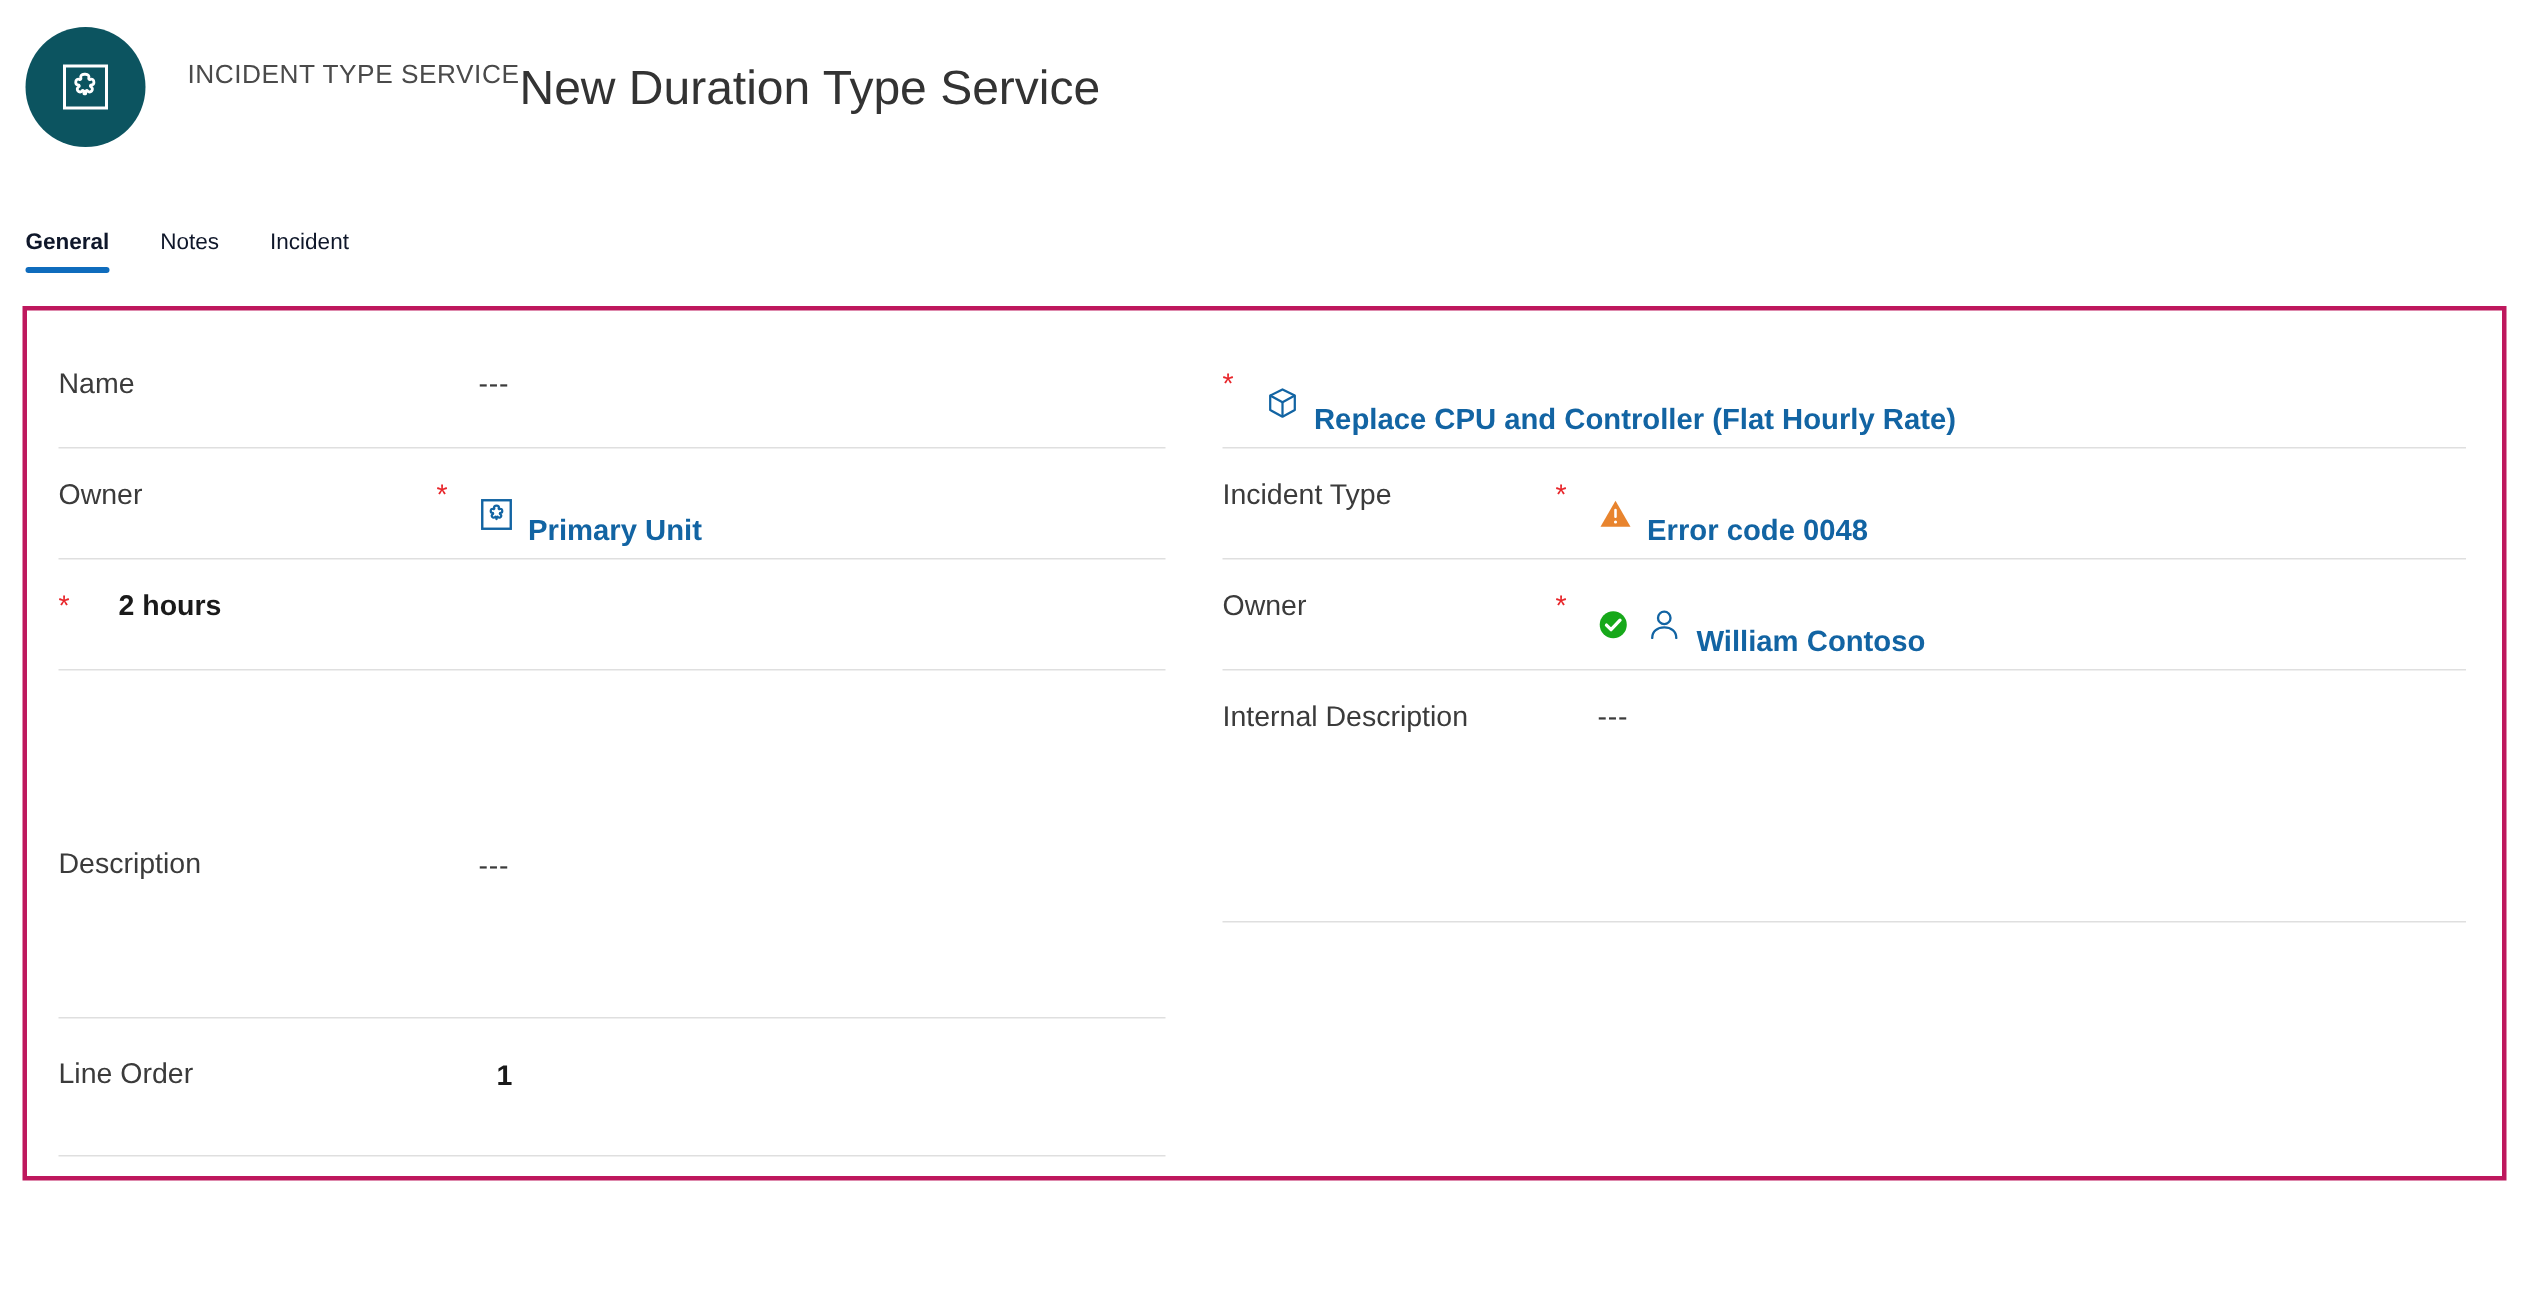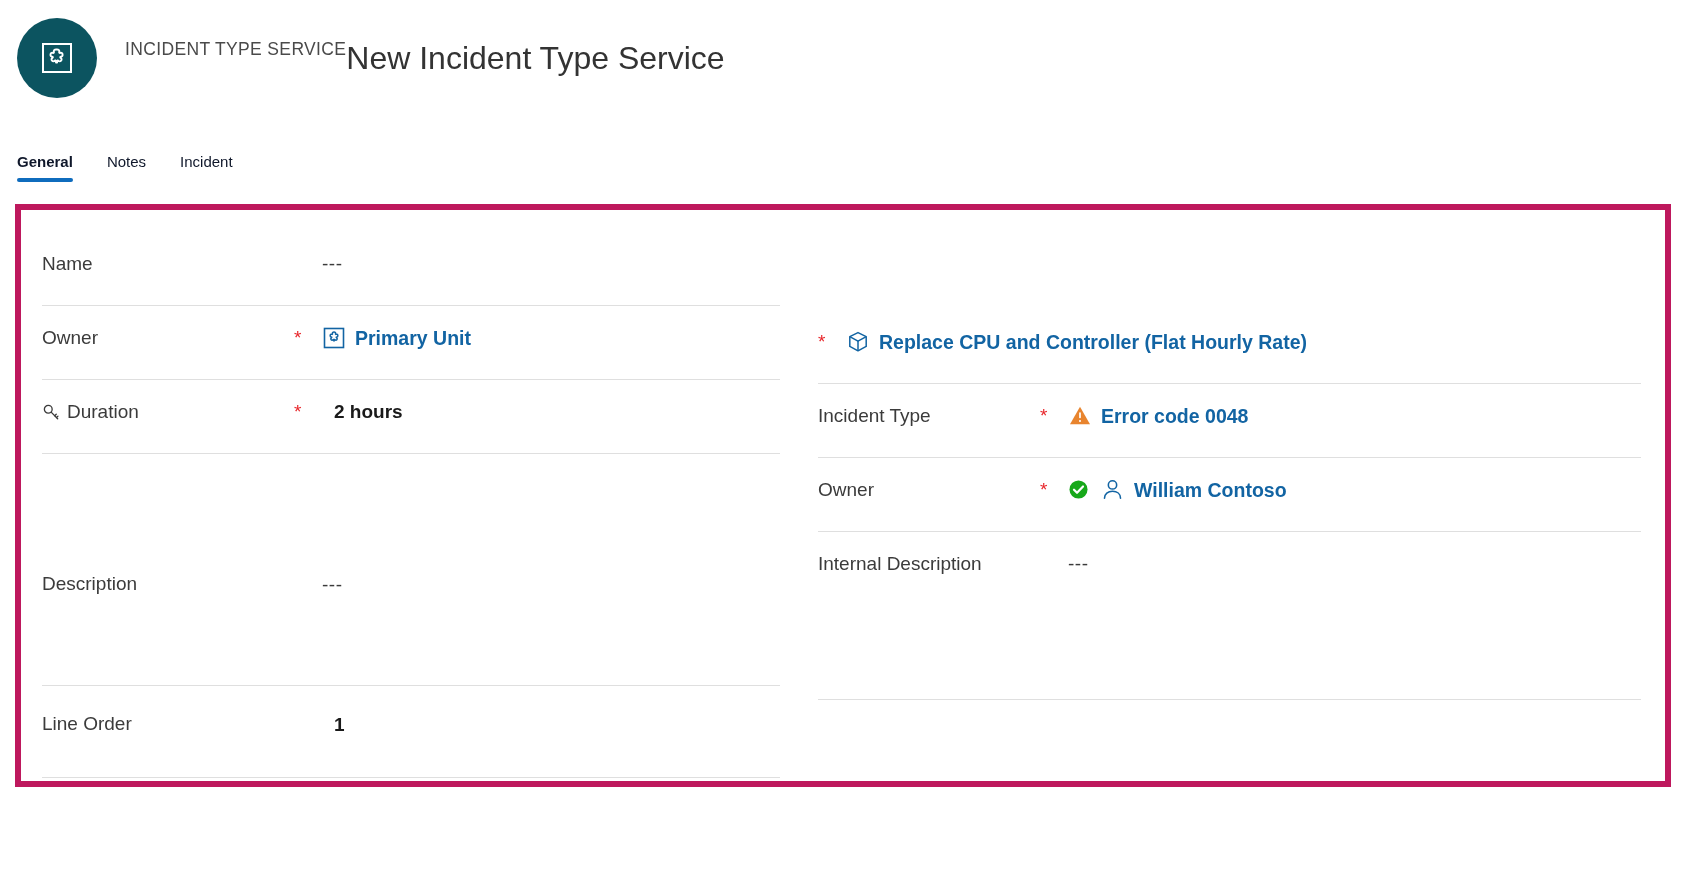--- a/index.html
+++ b/index.html
@@ -85,26 +85,25 @@
     right: 0;
     bottom: 0;
     height: 4px;
     background: #0f6cbd;
     border-radius: 2px;
   }
 
   
   .form-card {
     margin: 22px 15px 0 15px;
-    border: 6px solid #be185d;
+    border: 3px solid #be185d;
     background: #ffffff;
     height: 583px;
     display: flex;
     padding: 0;
-    align-items: center;
   }
   .col {
     padding-top: 18px;
     position: relative;
   }
   .col-left {
     width: 775px;
     padding-left: 21px;
     padding-right: 16px;
   }
@@ -167,20 +166,21 @@
     font-size: 19px;
   }
   .field-value.bold { font-weight: 700; margin-left: 12px; }
   .lookup-link {
     color: #1264a3;
     font-weight: 700;
     font-size: 19.5px;
     text-decoration: none;
     cursor: pointer;
     white-space: nowrap;
+    margin-top: 23px;
   }
 
   .icon { display: inline-flex; align-items: center; flex: 0 0 auto; }
   .icon svg { display: block; }
 
   
   .row-description { min-height: 232px; align-items: flex-start; }
   .row-description .field-label { padding-top: 100px; }
   .row-description .field-value { padding-top: 100px; }
   .row-lineorder { min-height: 92px; }
@@ -197,21 +197,21 @@
     <div class="entity-avatar">
       <span class="icon">
         <svg width="40" height="40" viewBox="0 0 40 40" aria-hidden="true">
           <rect x="6" y="6" width="28" height="28" fill="none" stroke="#ffffff" stroke-width="2"></rect>
           <path d="M20 11.5 c1.8 0 2.6 1.1 2.2 2.4 -0.25 0.8 0.35 1.3 1.0 1.0 1.2-0.55 2.4 0.25 2.4 1.9 0 1.1-0.7 1.8-1.6 1.8 -0.9 0-1.0 0.9-0.3 1.3 1.0 0.6 1.2 1.9 0.4 2.8 -0.8 0.9-2.0 0.8-2.6 0.0 -0.5-0.65-1.4-0.35-1.4 0.5 l0 1.3 -1.1 0 0-1.3 c0-0.85-0.9-1.15-1.4-0.5 -0.6 0.8-1.8 0.9-2.6 0.0 -0.8-0.9-0.6-2.2 0.4-2.8 0.7-0.4 0.6-1.3-0.3-1.3 -0.9 0-1.6-0.7-1.6-1.8 0-1.65 1.2-2.45 2.4-1.9 0.65 0.3 1.25-0.2 1.0-1.0 -0.4-1.3 0.4-2.4 2.2-2.4 z" fill="none" stroke="#ffffff" stroke-width="1.9" stroke-linejoin="round"></path>
         </svg>
       </span>
     </div>
     <div class="header-text">
       <div class="entity-kicker">INCIDENT TYPE SERVICE</div>
-      <div class="record-title">New Incident Type Service</div>
+      <div class="record-title">New Duration Type Service</div>
     </div>
   </div>
 
   <div class="tabs">
     <div class="tab active">General</div>
     <div class="tab">Notes</div>
     <div class="tab">Incident</div>
   </div>
 
   <div class="form-card">
@@ -232,30 +232,20 @@
             <svg width="24" height="24" viewBox="0 0 24 24" aria-hidden="true">
               <rect x="2.5" y="2.5" width="19" height="19" fill="none" stroke="#1264a3" stroke-width="1.6"></rect>
               <path d="M12 6 c1.25 0 1.8 0.75 1.5 1.65 -0.17 0.55 0.24 0.9 0.7 0.7 0.84-0.38 1.65 0.17 1.65 1.3 0 0.76-0.48 1.24-1.1 1.24 -0.62 0-0.69 0.62-0.2 0.9 0.7 0.4 0.83 1.3 0.28 1.92 -0.55 0.62-1.38 0.55-1.8 0.0 -0.35-0.45-0.96-0.24-0.96 0.34 l0 0.95 -0.14 0 0-0.95 c0-0.58-0.62-0.79-0.96-0.34 -0.42 0.55-1.25 0.62-1.8 0.0 -0.55-0.62-0.42-1.52 0.28-1.92 0.48-0.28 0.42-0.9-0.2-0.9 -0.62 0-1.1-0.48-1.1-1.24 0-1.13 0.82-1.68 1.65-1.3 0.45 0.2 0.86-0.15 0.7-0.7 -0.28-0.9 0.28-1.65 1.5-1.65 z" fill="none" stroke="#1264a3" stroke-width="1.5" stroke-linejoin="round"></path>
             </svg>
           </span>
           <span class="lookup-link">Primary Unit</span>
         </div>
       </div>
 
       <div class="field-row">
-        <div class="field-label">
-          <span class="icon" style="padding-top:3px;">
-            <svg width="19" height="19" viewBox="0 0 20 20" aria-hidden="true">
-              <circle cx="6.6" cy="6.6" r="4.1" fill="none" stroke="#3b3b3b" stroke-width="1.4"></circle>
-              <path d="M9.6 9.6 L16.5 16.5" fill="none" stroke="#3b3b3b" stroke-width="1.4" stroke-linecap="round"></path>
-              <path d="M13.4 13.4 l1.6 -1.6 M15.3 15.3 l1.5 -1.5" fill="none" stroke="#3b3b3b" stroke-width="1.4" stroke-linecap="round"></path>
-            </svg>
-          </span>
-          <span>Duration</span>
-        </div>
         <div class="req-star">*</div>
         <div class="field-value bold">2 hours</div>
       </div>
 
       <div class="field-row row-description">
         <div class="field-label">Description</div>
         <div class="req-star hidden">*</div>
         <div class="field-value empty">---</div>
       </div>
 

